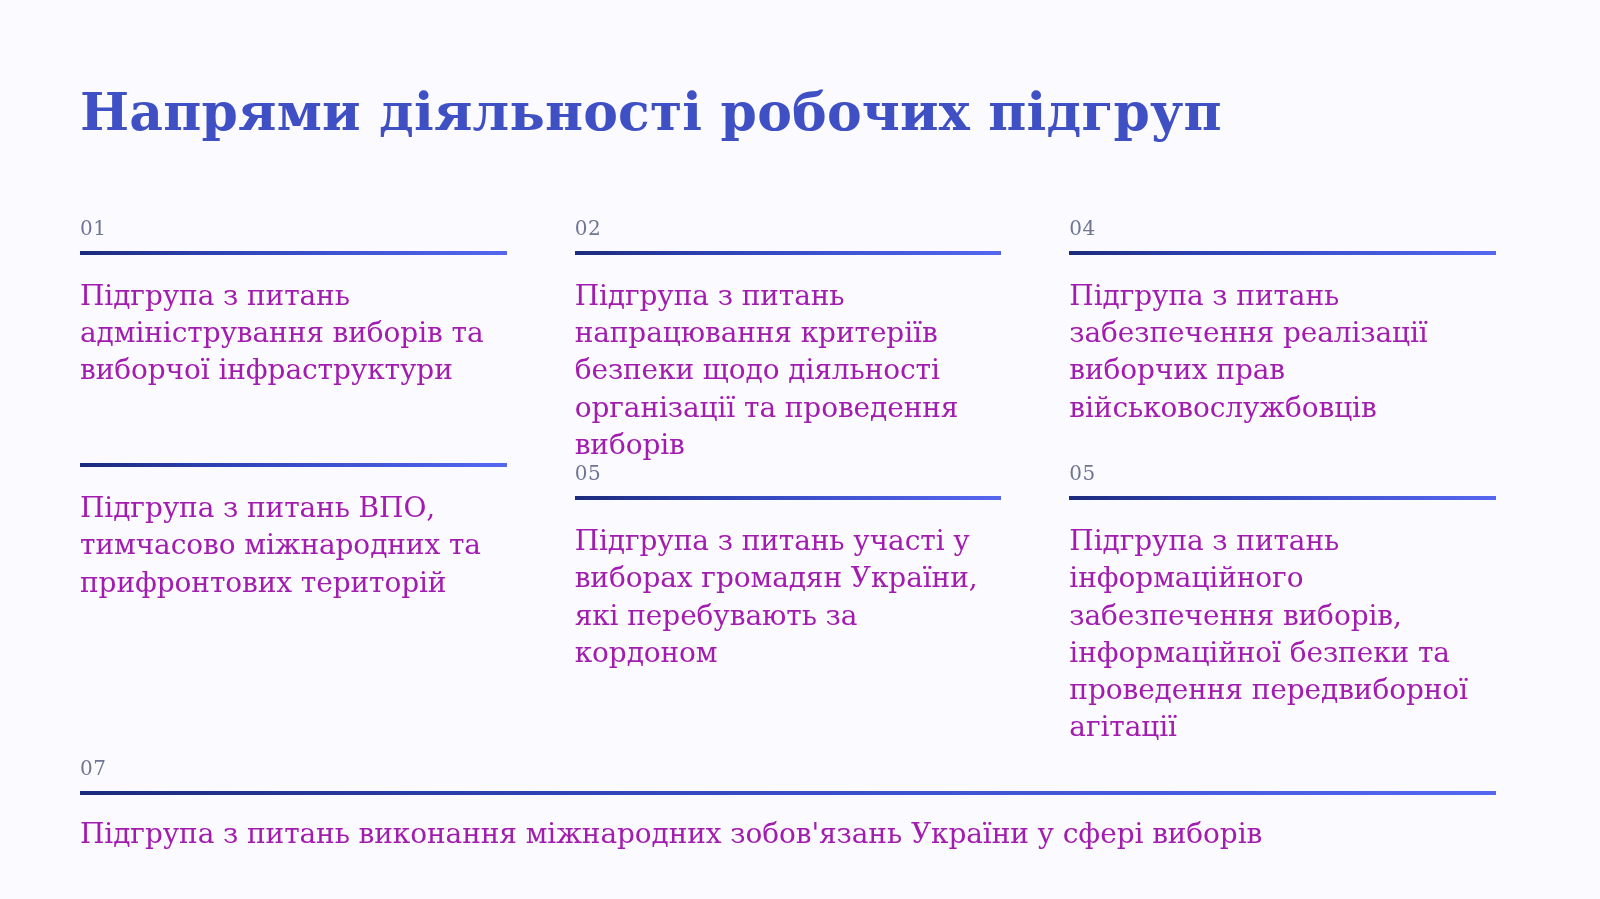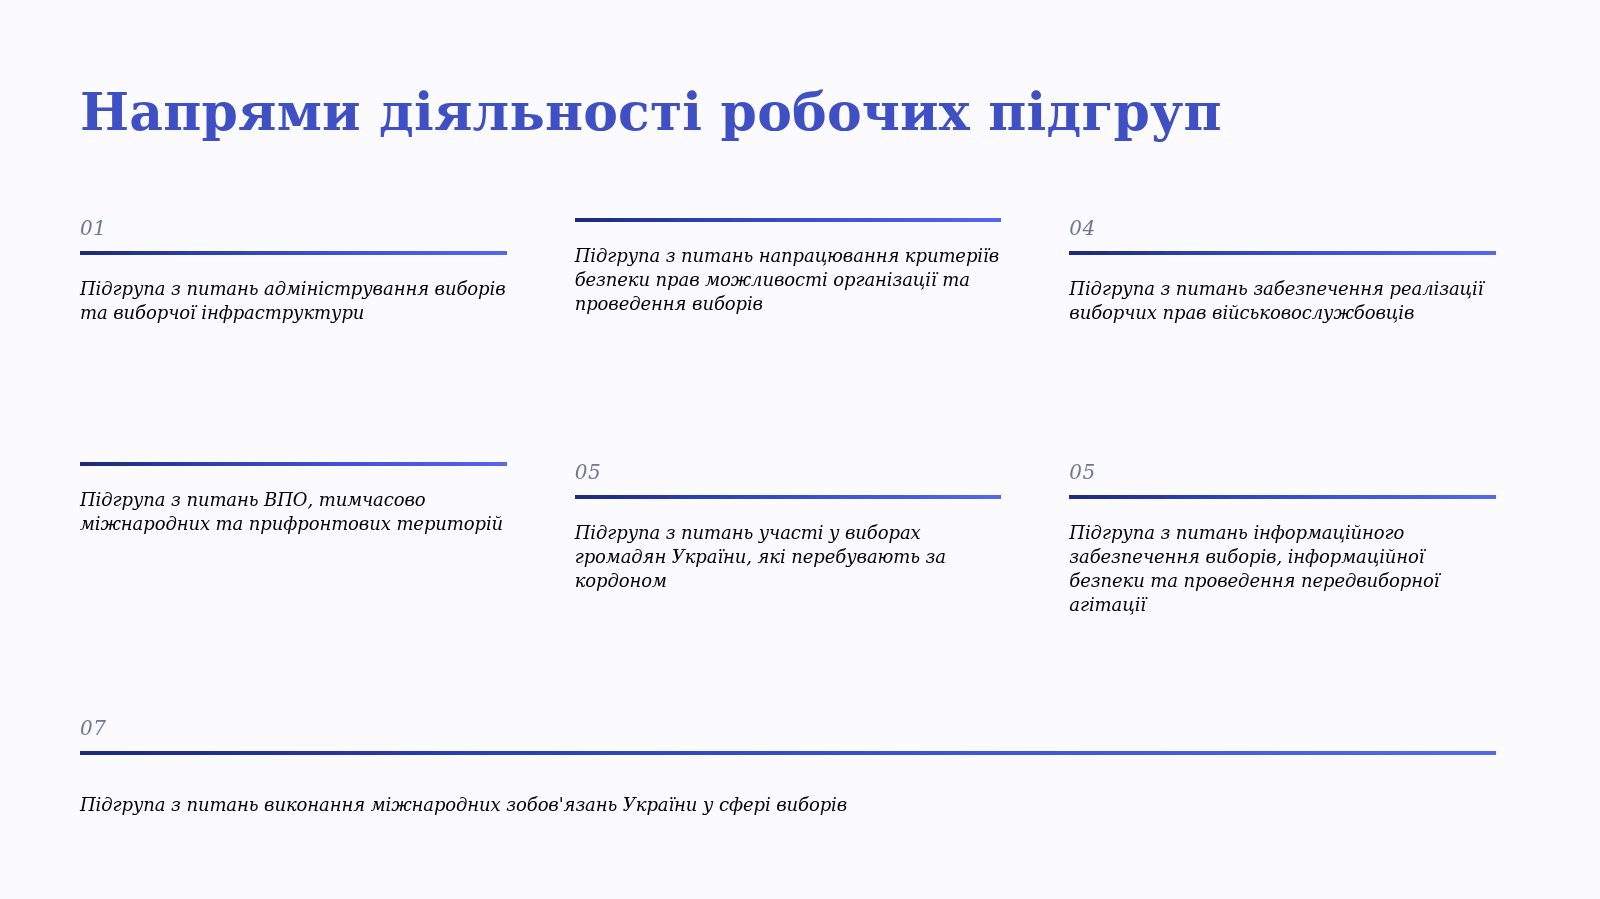--- a/index.html
+++ b/index.html
@@ -38,21 +38,20 @@
   .grid {
     position: absolute;
     left: 80px;
     top: 218px;
     width: 1416px;
     display: grid;
     grid-template-columns: 1fr 1fr 1fr;
     column-gap: 68px;
     row-gap: 0px;
     align-content: start;
-    font-style: italic;
   }
 
   .cell {
     position: relative;
     min-height: 244px;
     box-sizing: border-box;
   }
 
   .cell-wide {
     grid-column: 1 / span 3;
@@ -73,50 +72,51 @@
   .rule {
     height: 4px;
     width: 100%;
     background: linear-gradient(to right, #1b2a7a 0%, #2c3fae 28%, #3f52d0 60%, #5567ef 100%);
     border-radius: 0;
   }
 
   .item-text {
     margin-top: 22px;
     font-family: "DejaVu Serif", "Liberation Serif", serif;
-    font-size: 18px;
+    font-size: 28px;
     font-weight: 400;
     line-height: 1.33;
-    color: #000000;
+    color: #a21caf;
     letter-spacing: -0.1px;
   }
 
   .cell-wide .item-text {
-    margin-top: 38px;
+    margin-top: 20px;
     white-space: nowrap;
   }
 </style>
 </head>
 <body>
 
 <div class="slide">
 
   <h1 class="page-title">Напрями діяльності робочих підгруп</h1>
 
   <div class="grid">
 
     <div class="cell">
       <div class="item-number">01</div>
       <div class="rule"></div>
       <div class="item-text">Підгрупа з питань адміністрування виборів та виборчої інфраструктури</div>
     </div>
 
     <div class="cell">
+      <div class="item-number">02</div>
       <div class="rule"></div>
-      <div class="item-text">Підгрупа з питань напрацювання критеріїв безпеки прав можливості організації та проведення виборів</div>
+      <div class="item-text">Підгрупа з питань напрацювання критеріїв безпеки щодо діяльності організації та проведення виборів</div>
     </div>
 
     <div class="cell">
       <div class="item-number">04</div>
       <div class="rule"></div>
       <div class="item-text">Підгрупа з питань забезпечення реалізації виборчих прав військовослужбовців</div>
     </div>
 
     <div class="cell">
       <div class="rule"></div>

